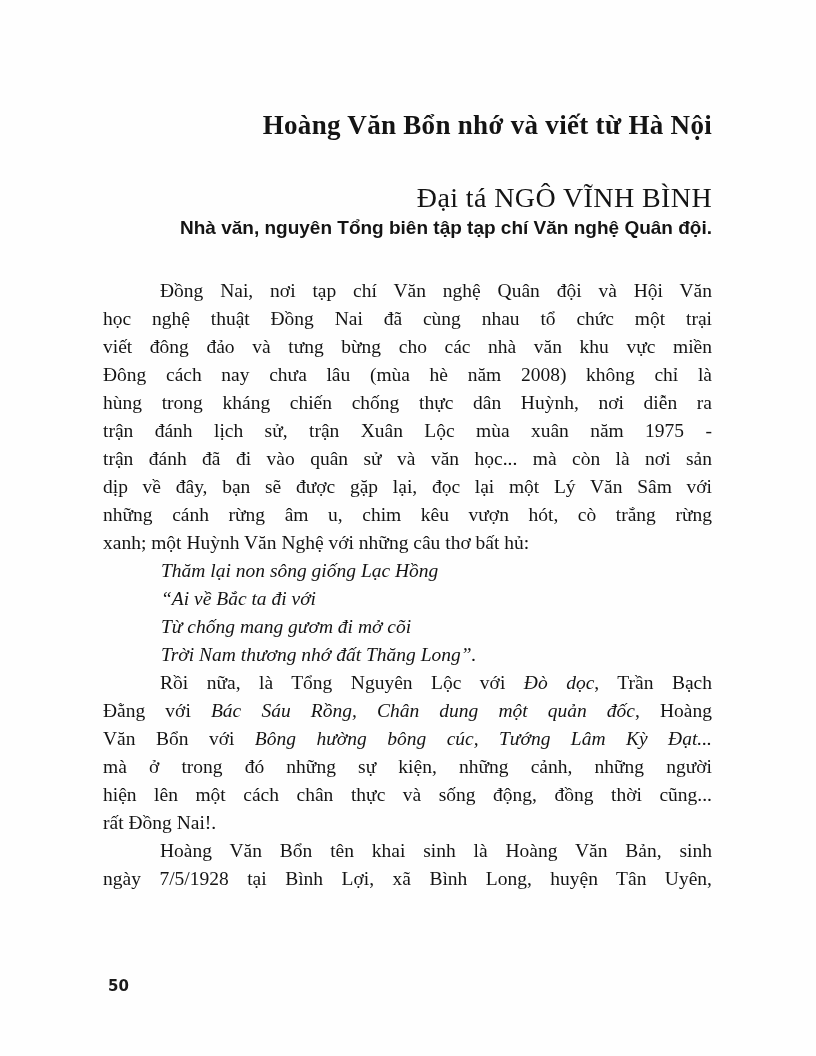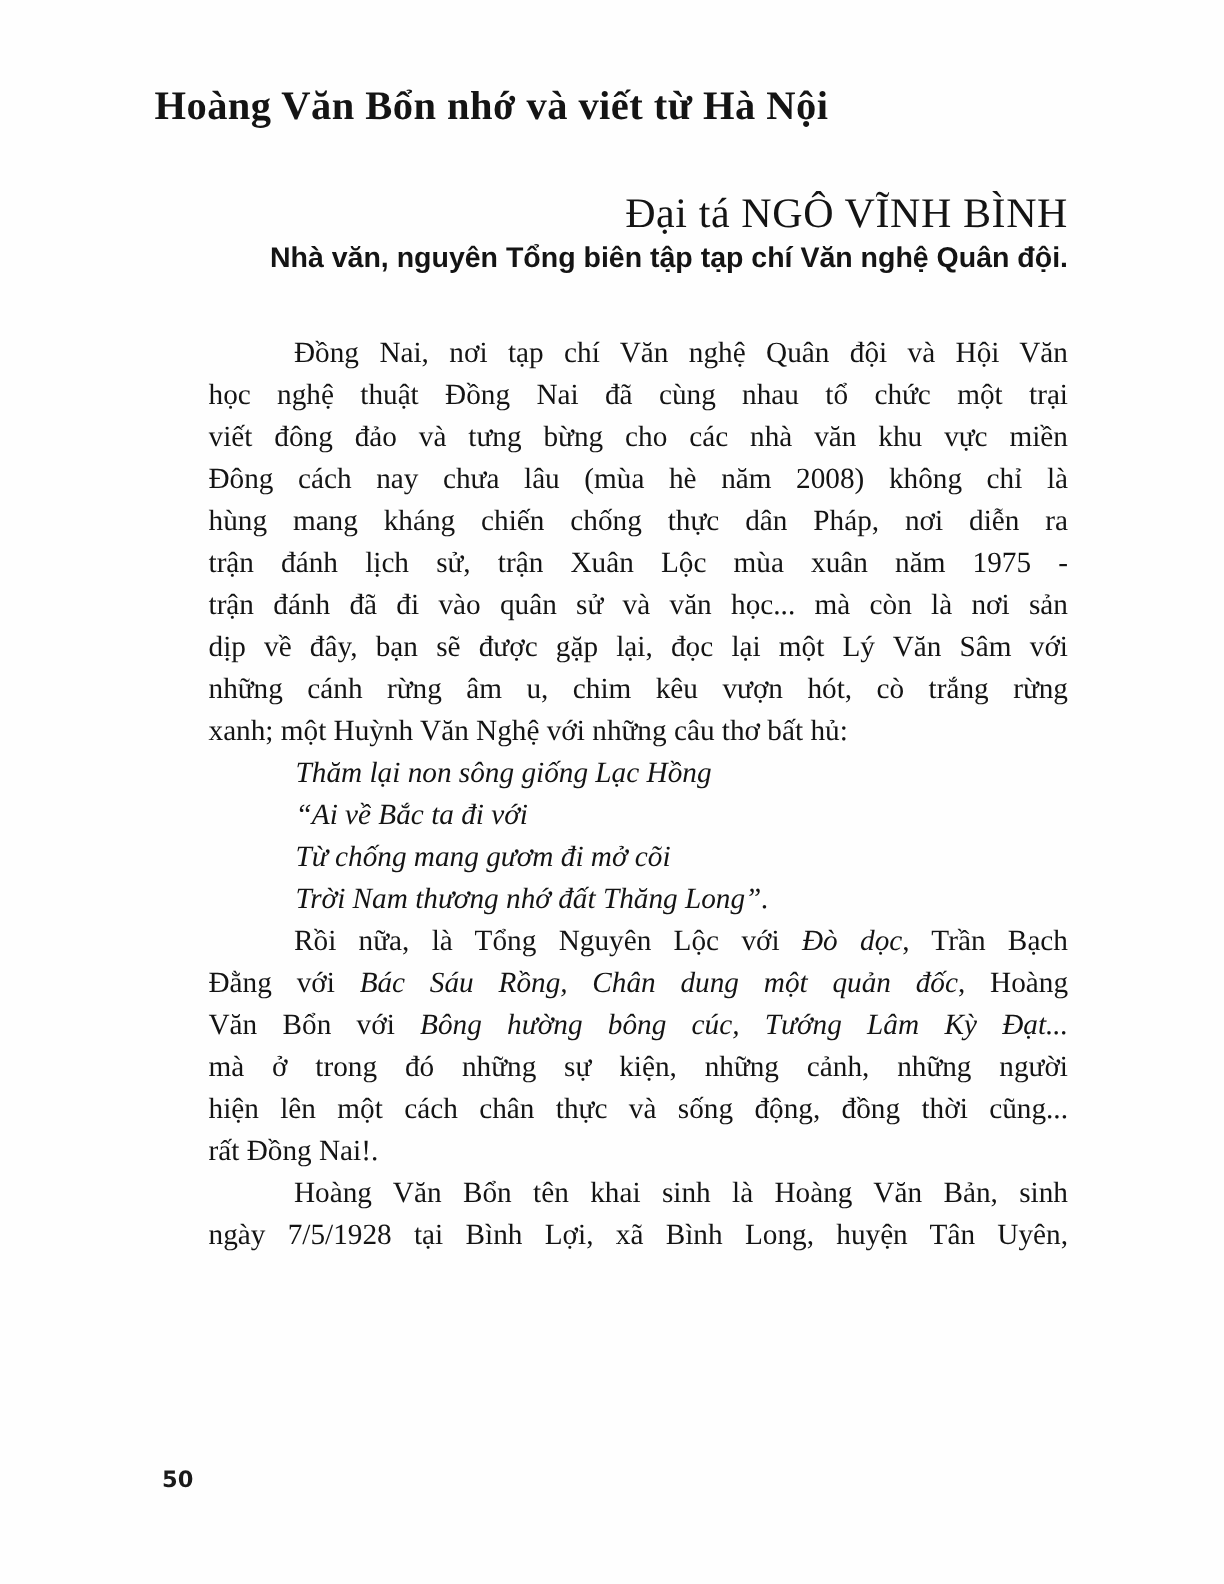--- a/index.html
+++ b/index.html
@@ -16,22 +16,22 @@
     font-family: "Liberation Serif", serif;
     color: #141414;
   }
   .content {
     position: absolute;
     left: 103px;
     top: 0;
     width: 609px;
   }
   .title {
-    margin-top: 52px;
-    text-align: left;
+    margin-top: 107px;
+    text-align: right;
     font-size: 27px;
     font-weight: 700;
     line-height: 36px;
     letter-spacing: 0.3px;
     white-space: nowrap;
   }
   .byline {
     margin-top: 40px;
     text-align: right;
     font-size: 28px;
@@ -48,21 +48,20 @@
   }
   .body-text {
     margin-top: 39px;
     font-size: 19.5px;
   }
   .line {
     height: 28px;
     line-height: 28px;
     white-space: nowrap;
     text-align: left;
-    margin-left: 36px;
   }
   .line.just {
     white-space: normal;
     text-align: justify;
     text-align-last: justify;
     text-justify: inter-word;
     overflow: hidden;
   }
   .line.indent {
     padding-left: 57px;
@@ -90,21 +89,21 @@
 <div class="page">
   <div class="content">
     <div class="title">Hoàng Văn Bổn nhớ và viết từ Hà Nội</div>
     <div class="byline">Đại tá NGÔ VĨNH BÌNH</div>
     <div class="affiliation">Nhà văn, nguyên Tổng biên tập tạp chí Văn nghệ Quân đội.</div>
     <div class="body-text">
         <div class="line just indent"><span>Đồng Nai, nơi tạp chí Văn nghệ Quân đội và Hội Văn</span></div>
         <div class="line just"><span>học nghệ thuật Đồng Nai đã cùng nhau tổ chức một trại</span></div>
         <div class="line just"><span>viết đông đảo và tưng bừng cho các nhà văn khu vực miền</span></div>
         <div class="line just"><span>Đông cách nay chưa lâu (mùa hè năm 2008) không chỉ là</span></div>
-        <div class="line just"><span>hùng mang kháng chiến chống thực dân Pháp, nơi diễn ra</span></div>
+        <div class="line just"><span>hùng trong kháng chiến chống thực dân Huỳnh, nơi diễn ra</span></div>
         <div class="line just"><span>trận đánh lịch sử, trận Xuân Lộc mùa xuân năm 1975 -</span></div>
         <div class="line just"><span>trận đánh đã đi vào quân sử và văn học... mà còn là nơi sản</span></div>
         <div class="line just"><span>dịp về đây, bạn sẽ được gặp lại, đọc lại một Lý Văn Sâm với</span></div>
         <div class="line just"><span>những cánh rừng âm u, chim kêu vượn hót, cò trắng rừng</span></div>
         <div class="line"><span>xanh; một Huỳnh Văn Nghệ với những câu thơ bất hủ:</span></div>
         <div class="line poem"><span class="it">Thăm lại non sông giống Lạc Hồng</span></div>
         <div class="line poem"><span class="it">“Ai về Bắc ta đi với</span></div>
         <div class="line poem"><span class="it">Từ chống mang gươm đi mở cõi</span></div>
         <div class="line poem"><span class="it">Trời Nam thương nhớ đất Thăng Long”.</span></div>
         <div class="line just indent"><span>Rồi nữa, là Tổng Nguyên Lộc với </span><span class="it">Đò dọc</span><span>, Trần Bạch</span></div>

